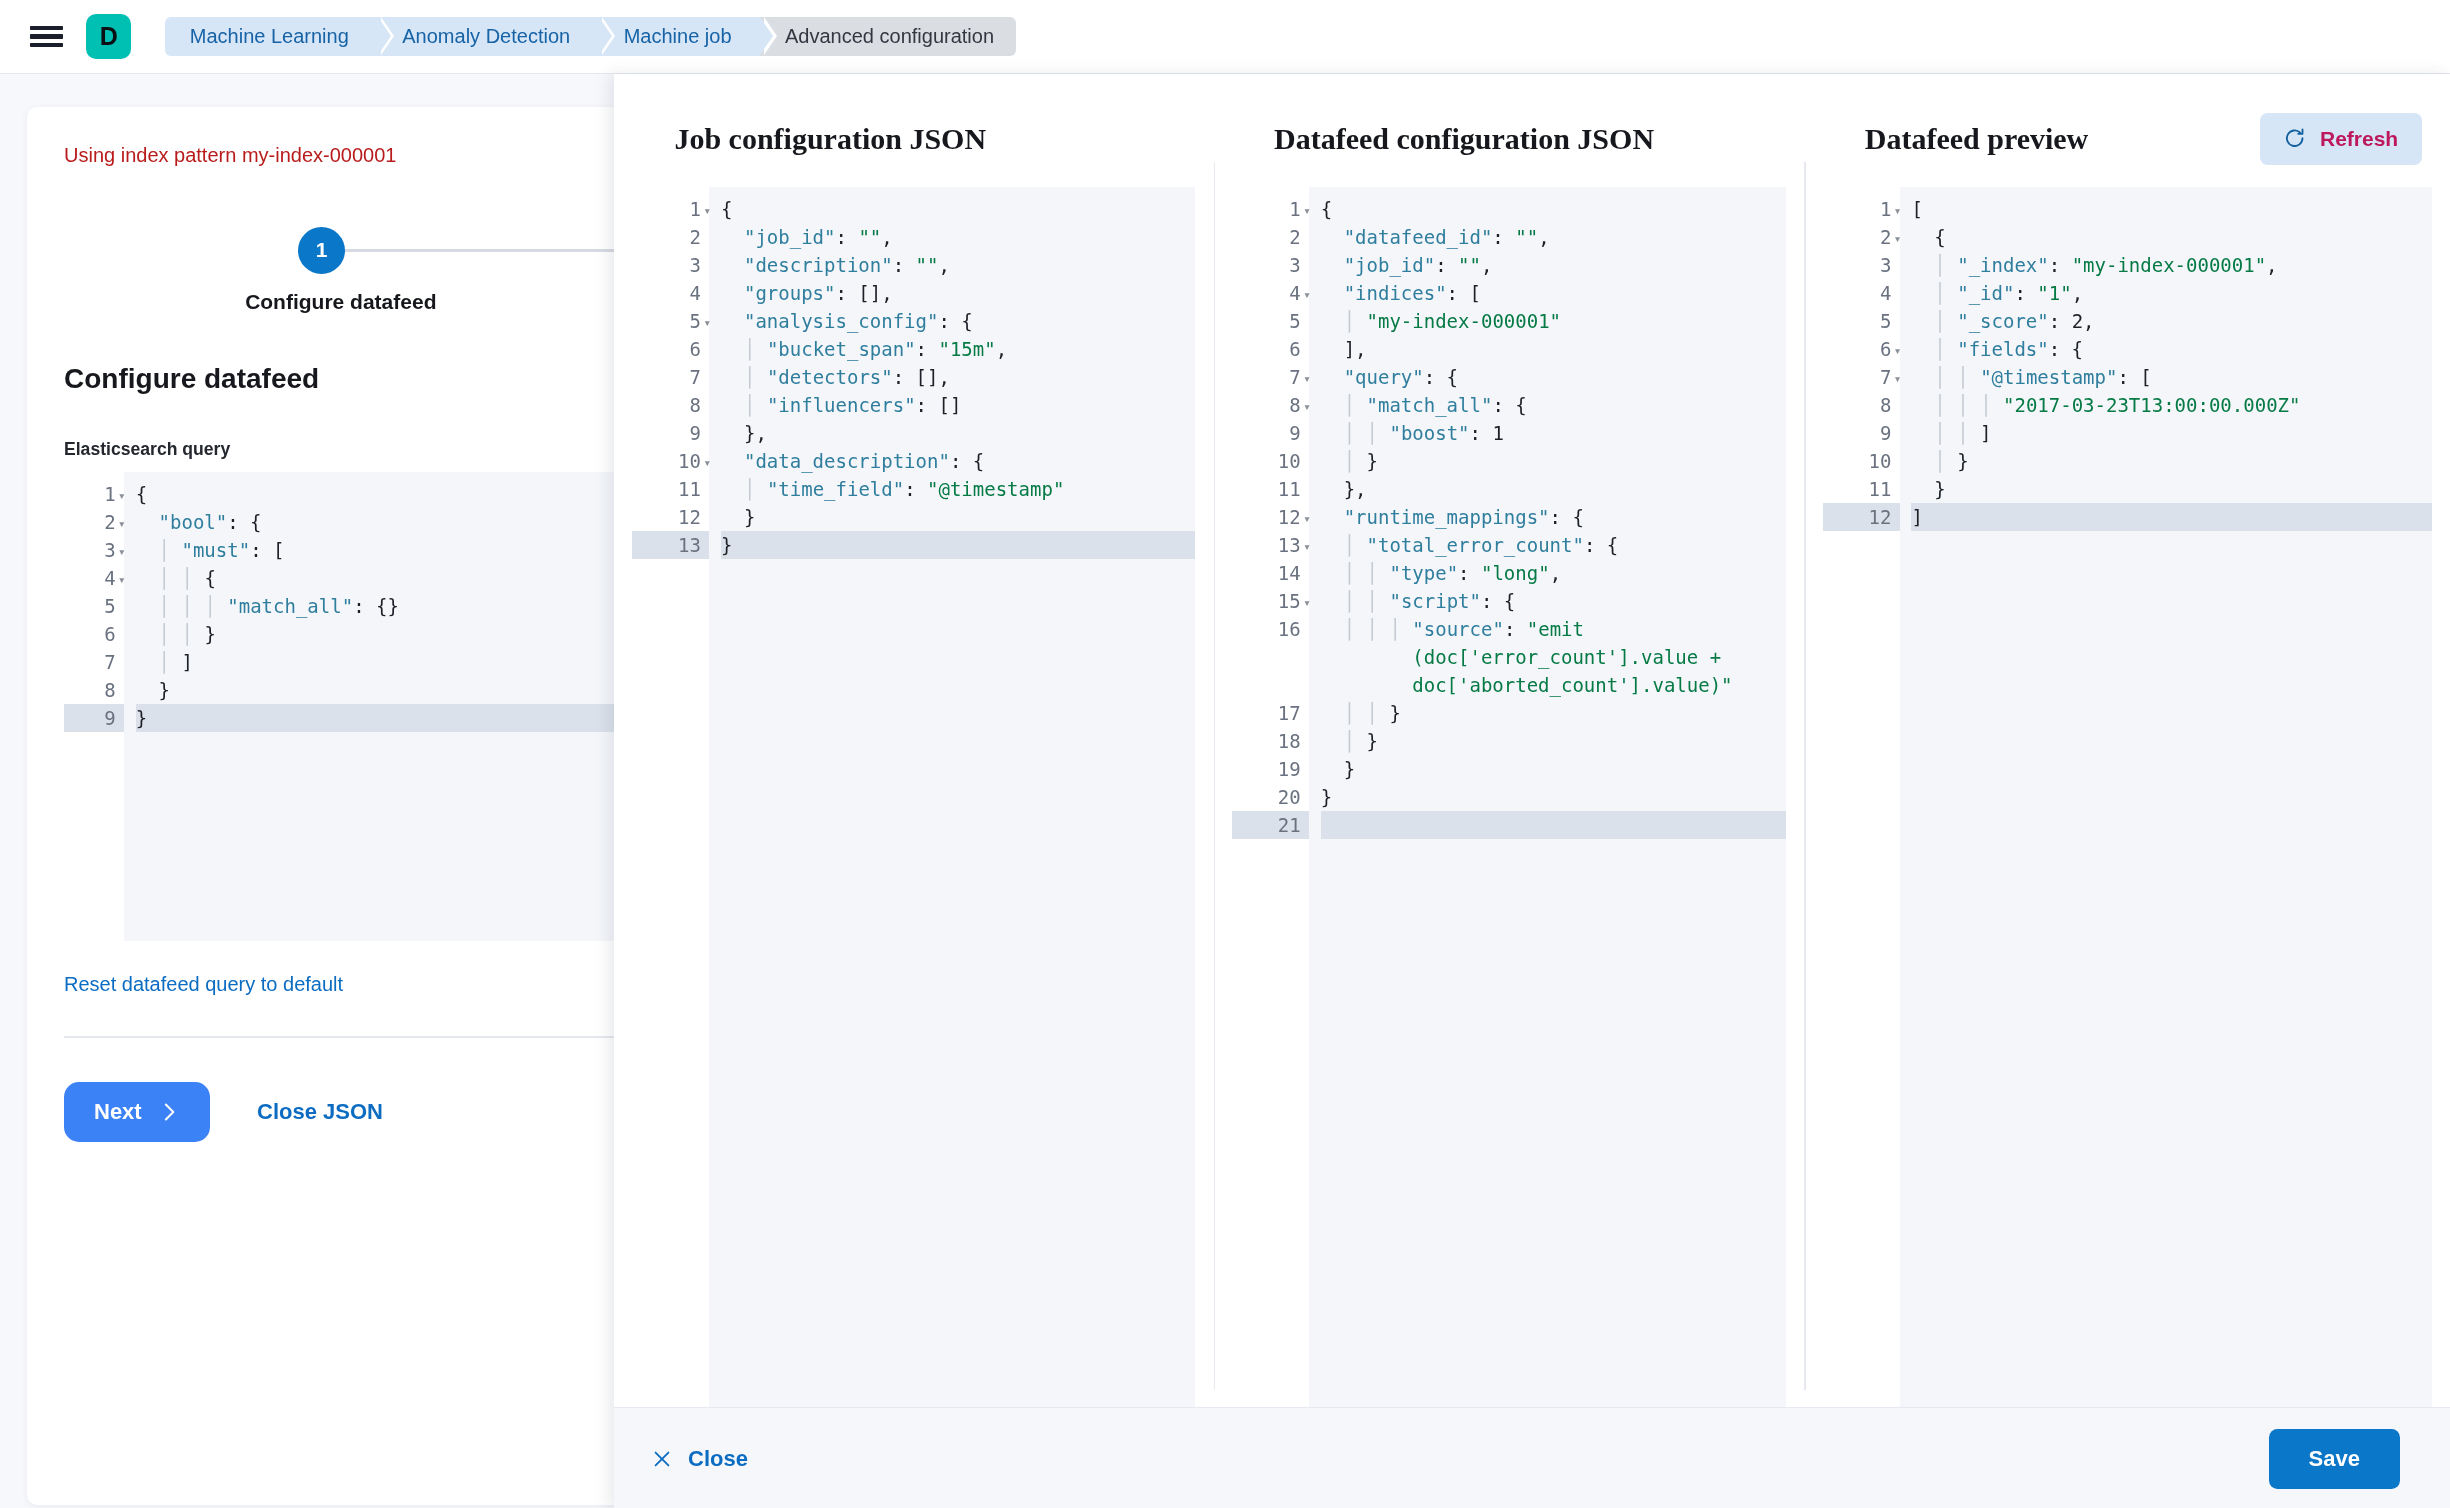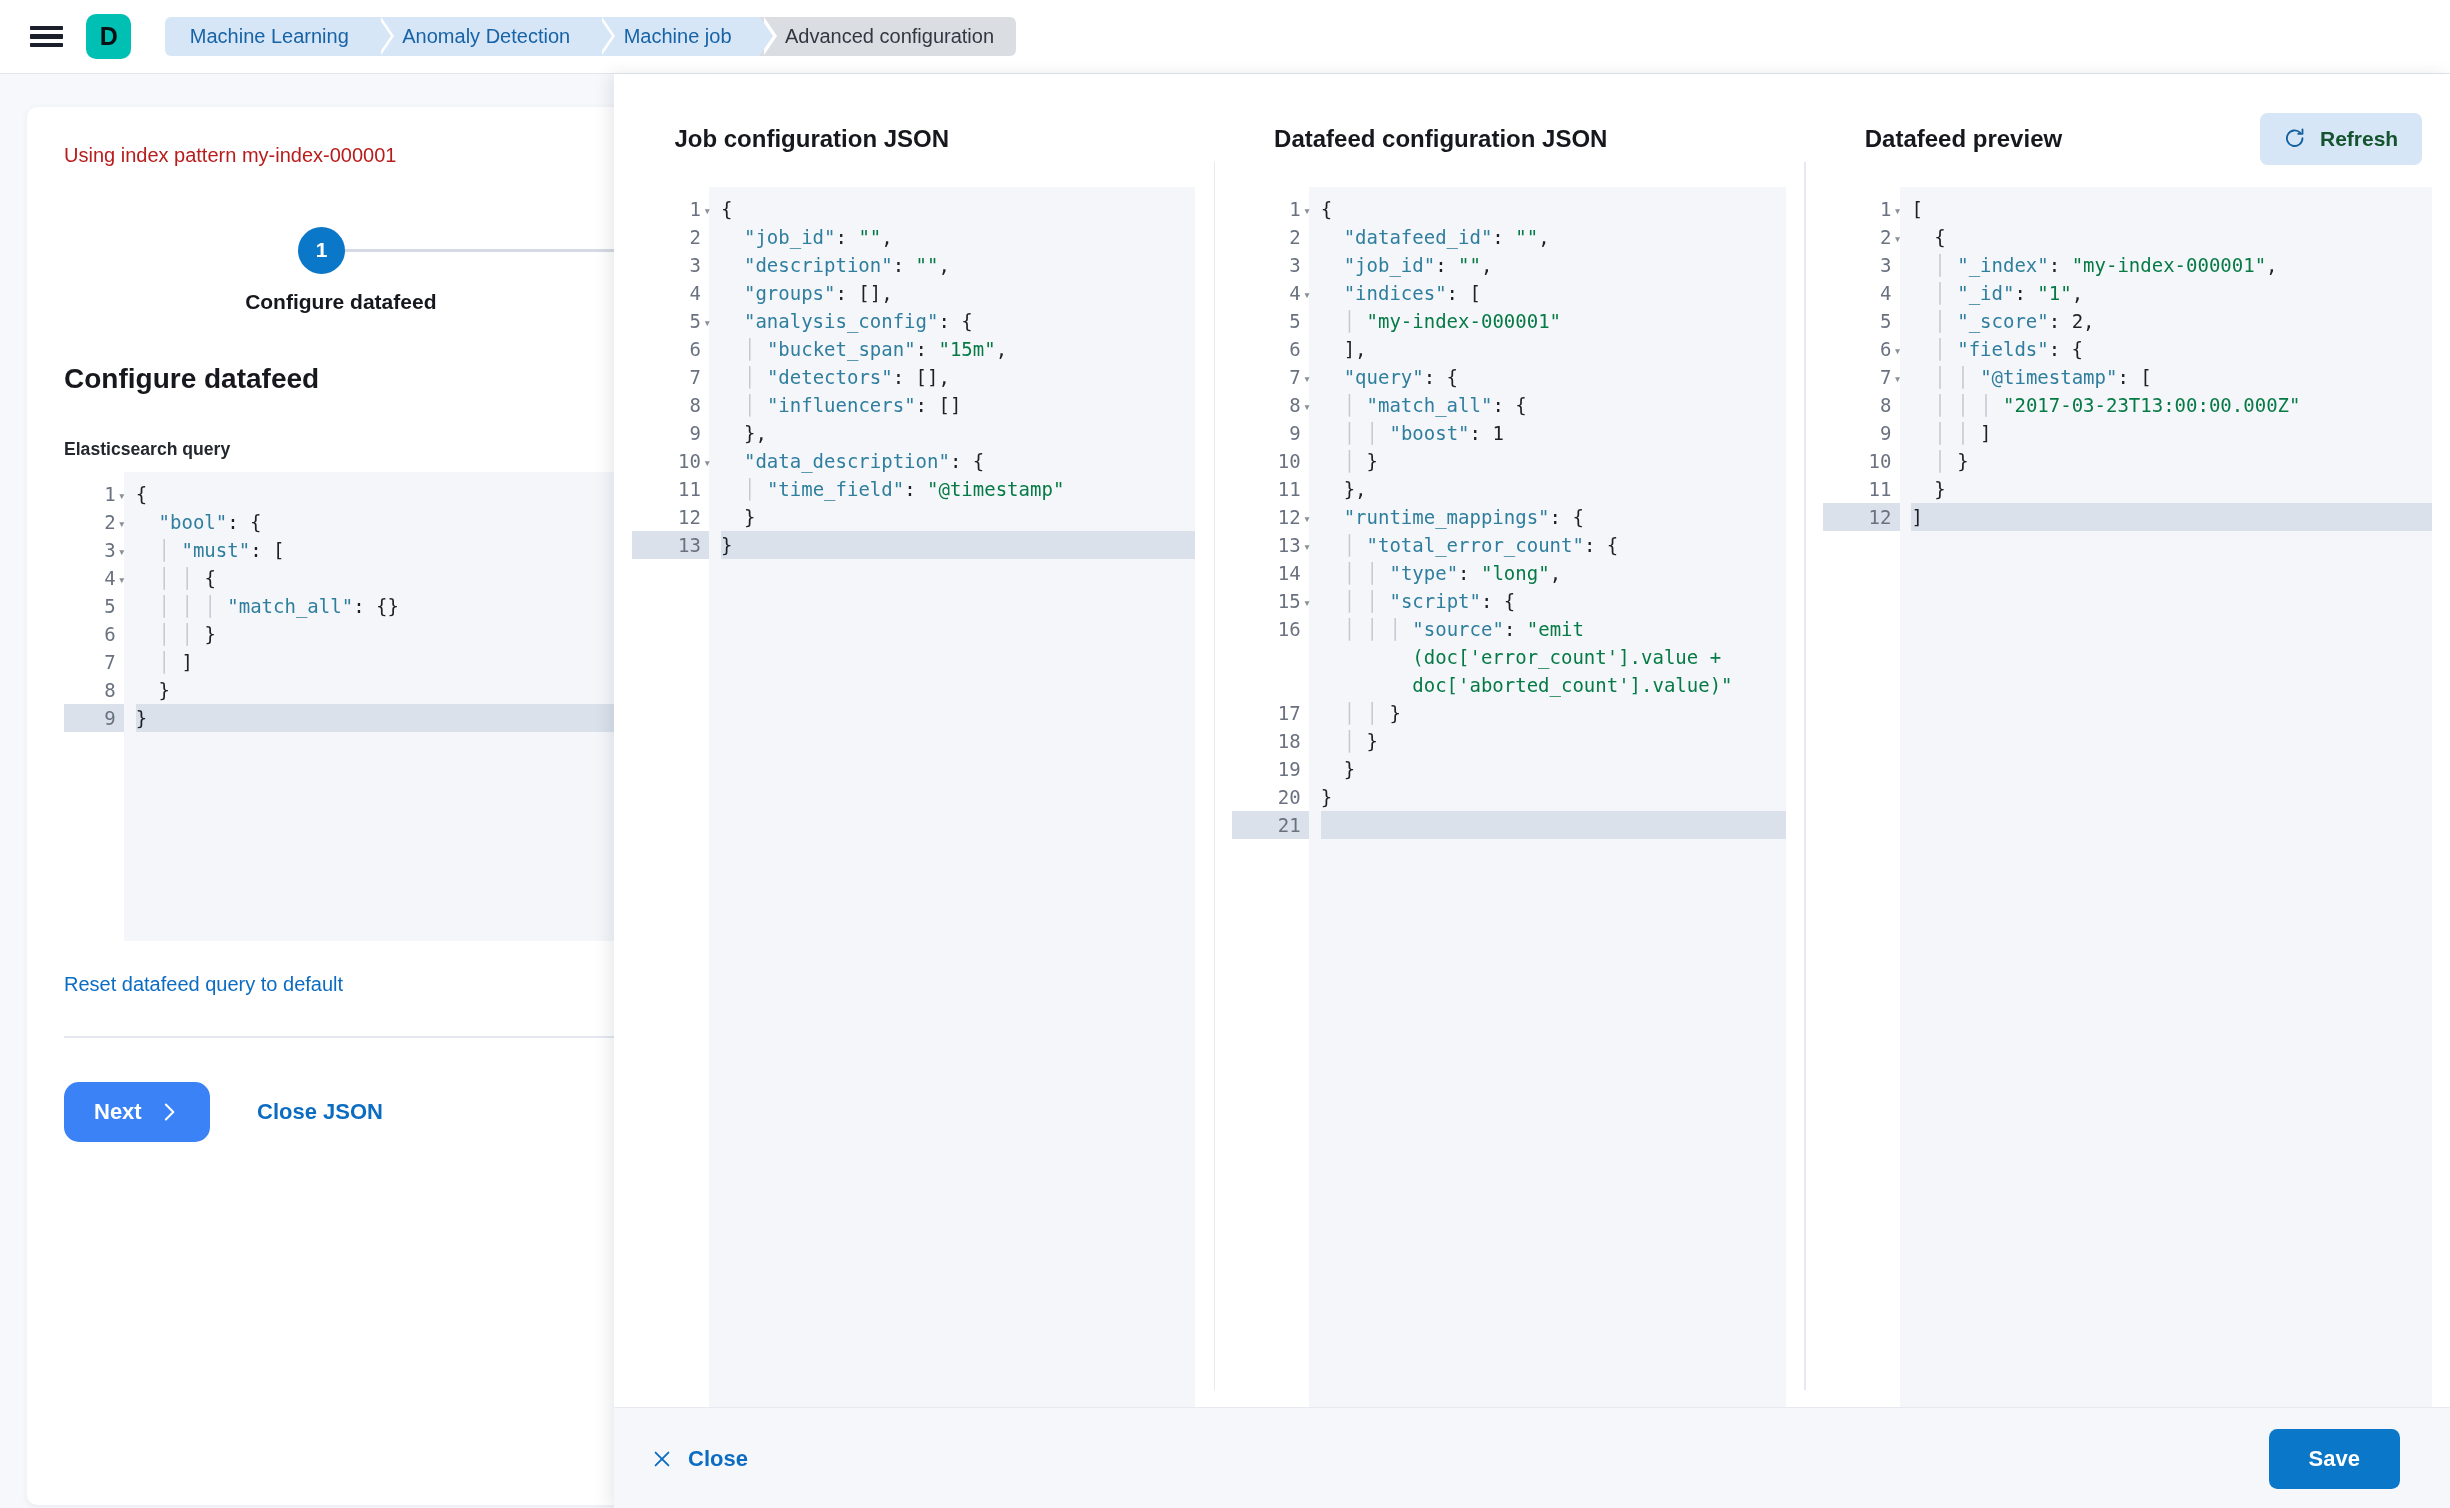--- a/index.html
+++ b/index.html
@@ -123,24 +123,24 @@
   .flyout-body { flex: 1 1 auto; display: flex; padding: 39px 0 0 0; overflow: hidden; }
   .jpanel { display: flex; flex-direction: column; padding: 0 18.4px; position: relative; }
   .jpanel + .jpanel::before {
     content: ""; position: absolute; left: 0; top: 49px; bottom: 16.7px; width: 1.7px;
     background: #e6e9f0;
   }
   .panel-head {
     display: flex; align-items: center; justify-content: space-between;
     padding: 0 10px 0 42px; min-height: 52px;
   }
-  .panel-title { font-size: 24px; font-weight: 700; color: #16181d; white-space: nowrap; }
+  .panel-title { font-size: 30px; font-weight: 700; color: #16181d; white-space: nowrap; font-family: Liberation Serif, serif; }
   .refresh-btn {
     display: flex; align-items: center; gap: 13.4px; background: #d6e6f7;
-    color: #14532d; border: none; border-radius: 7.5px; height: 52px; padding: 0 23.4px;
+    color: #be185d; border: none; border-radius: 7.5px; height: 52px; padding: 0 23.4px;
     font-size: 21px; font-weight: 600; cursor: pointer;
     font-family: "Liberation Sans", sans-serif;
   }
   .panel-editor { margin-top: 22px; flex: 1 1 auto; overflow: hidden; }
   .panel-editor .gutter { width: 77px; }
 
   
   .panel-job { width: 600px; }
   .panel-feed { width: 591px; }
   .panel-prev { width: 646px; }

